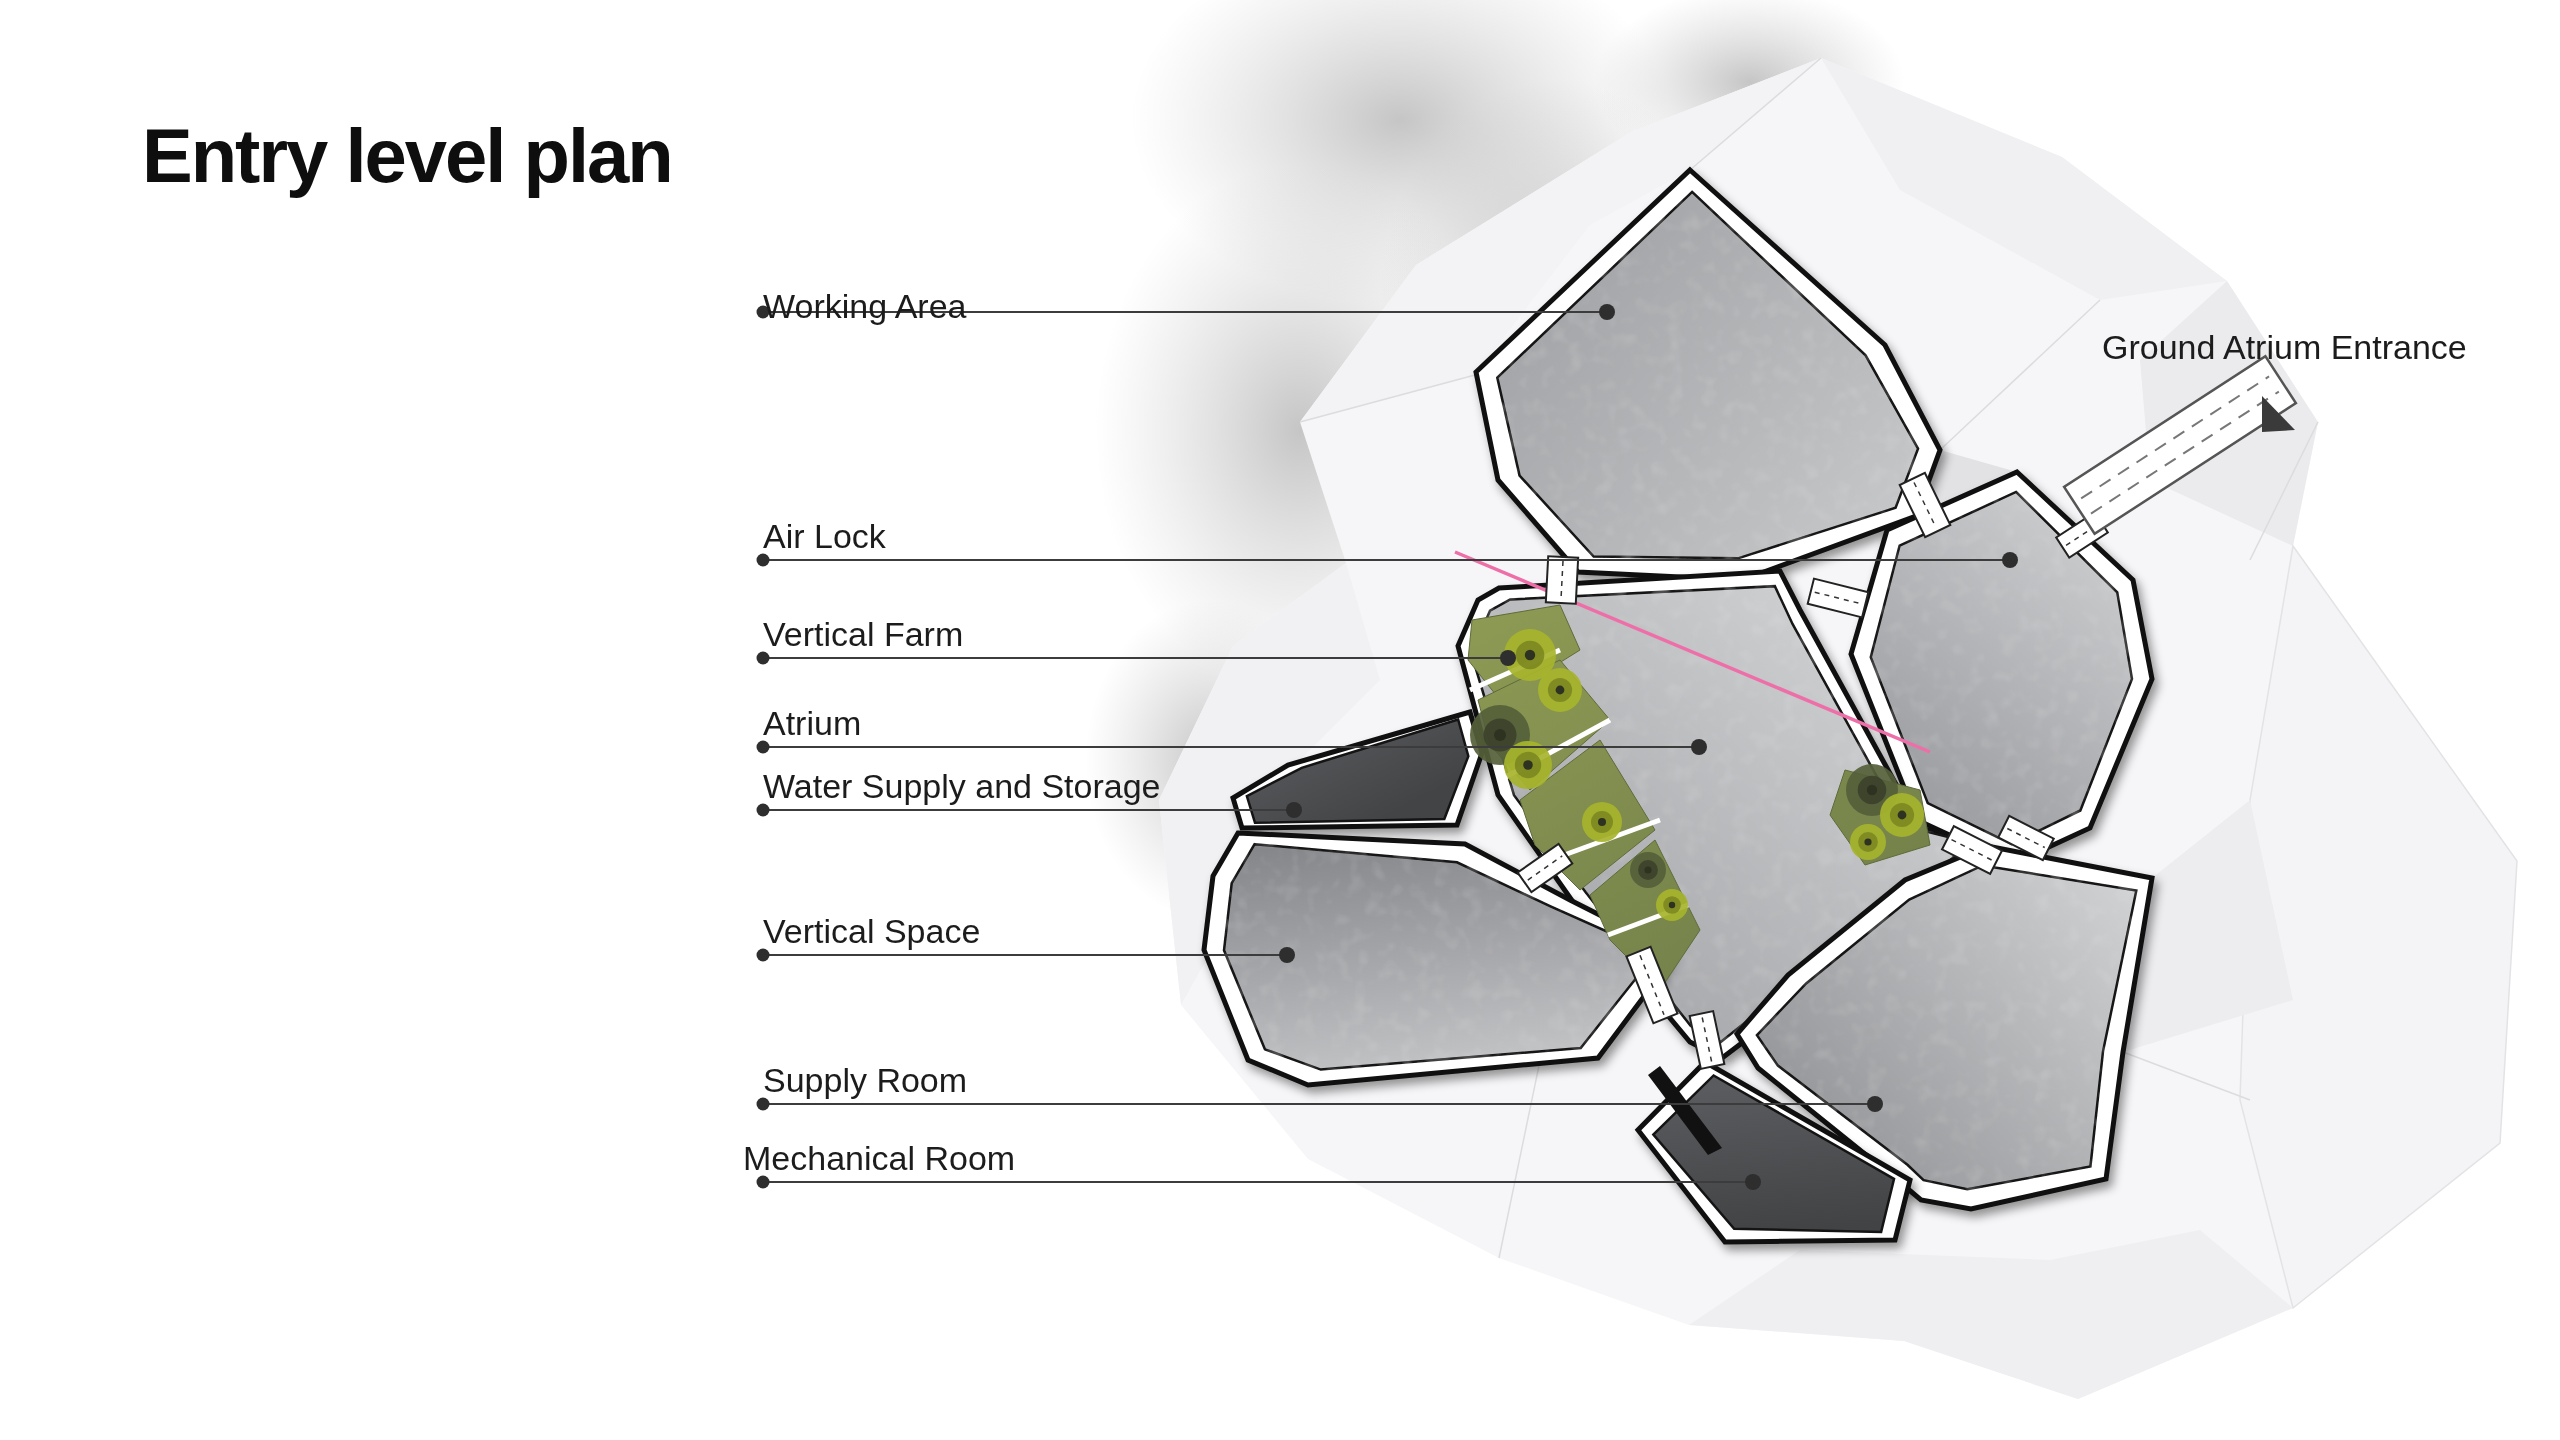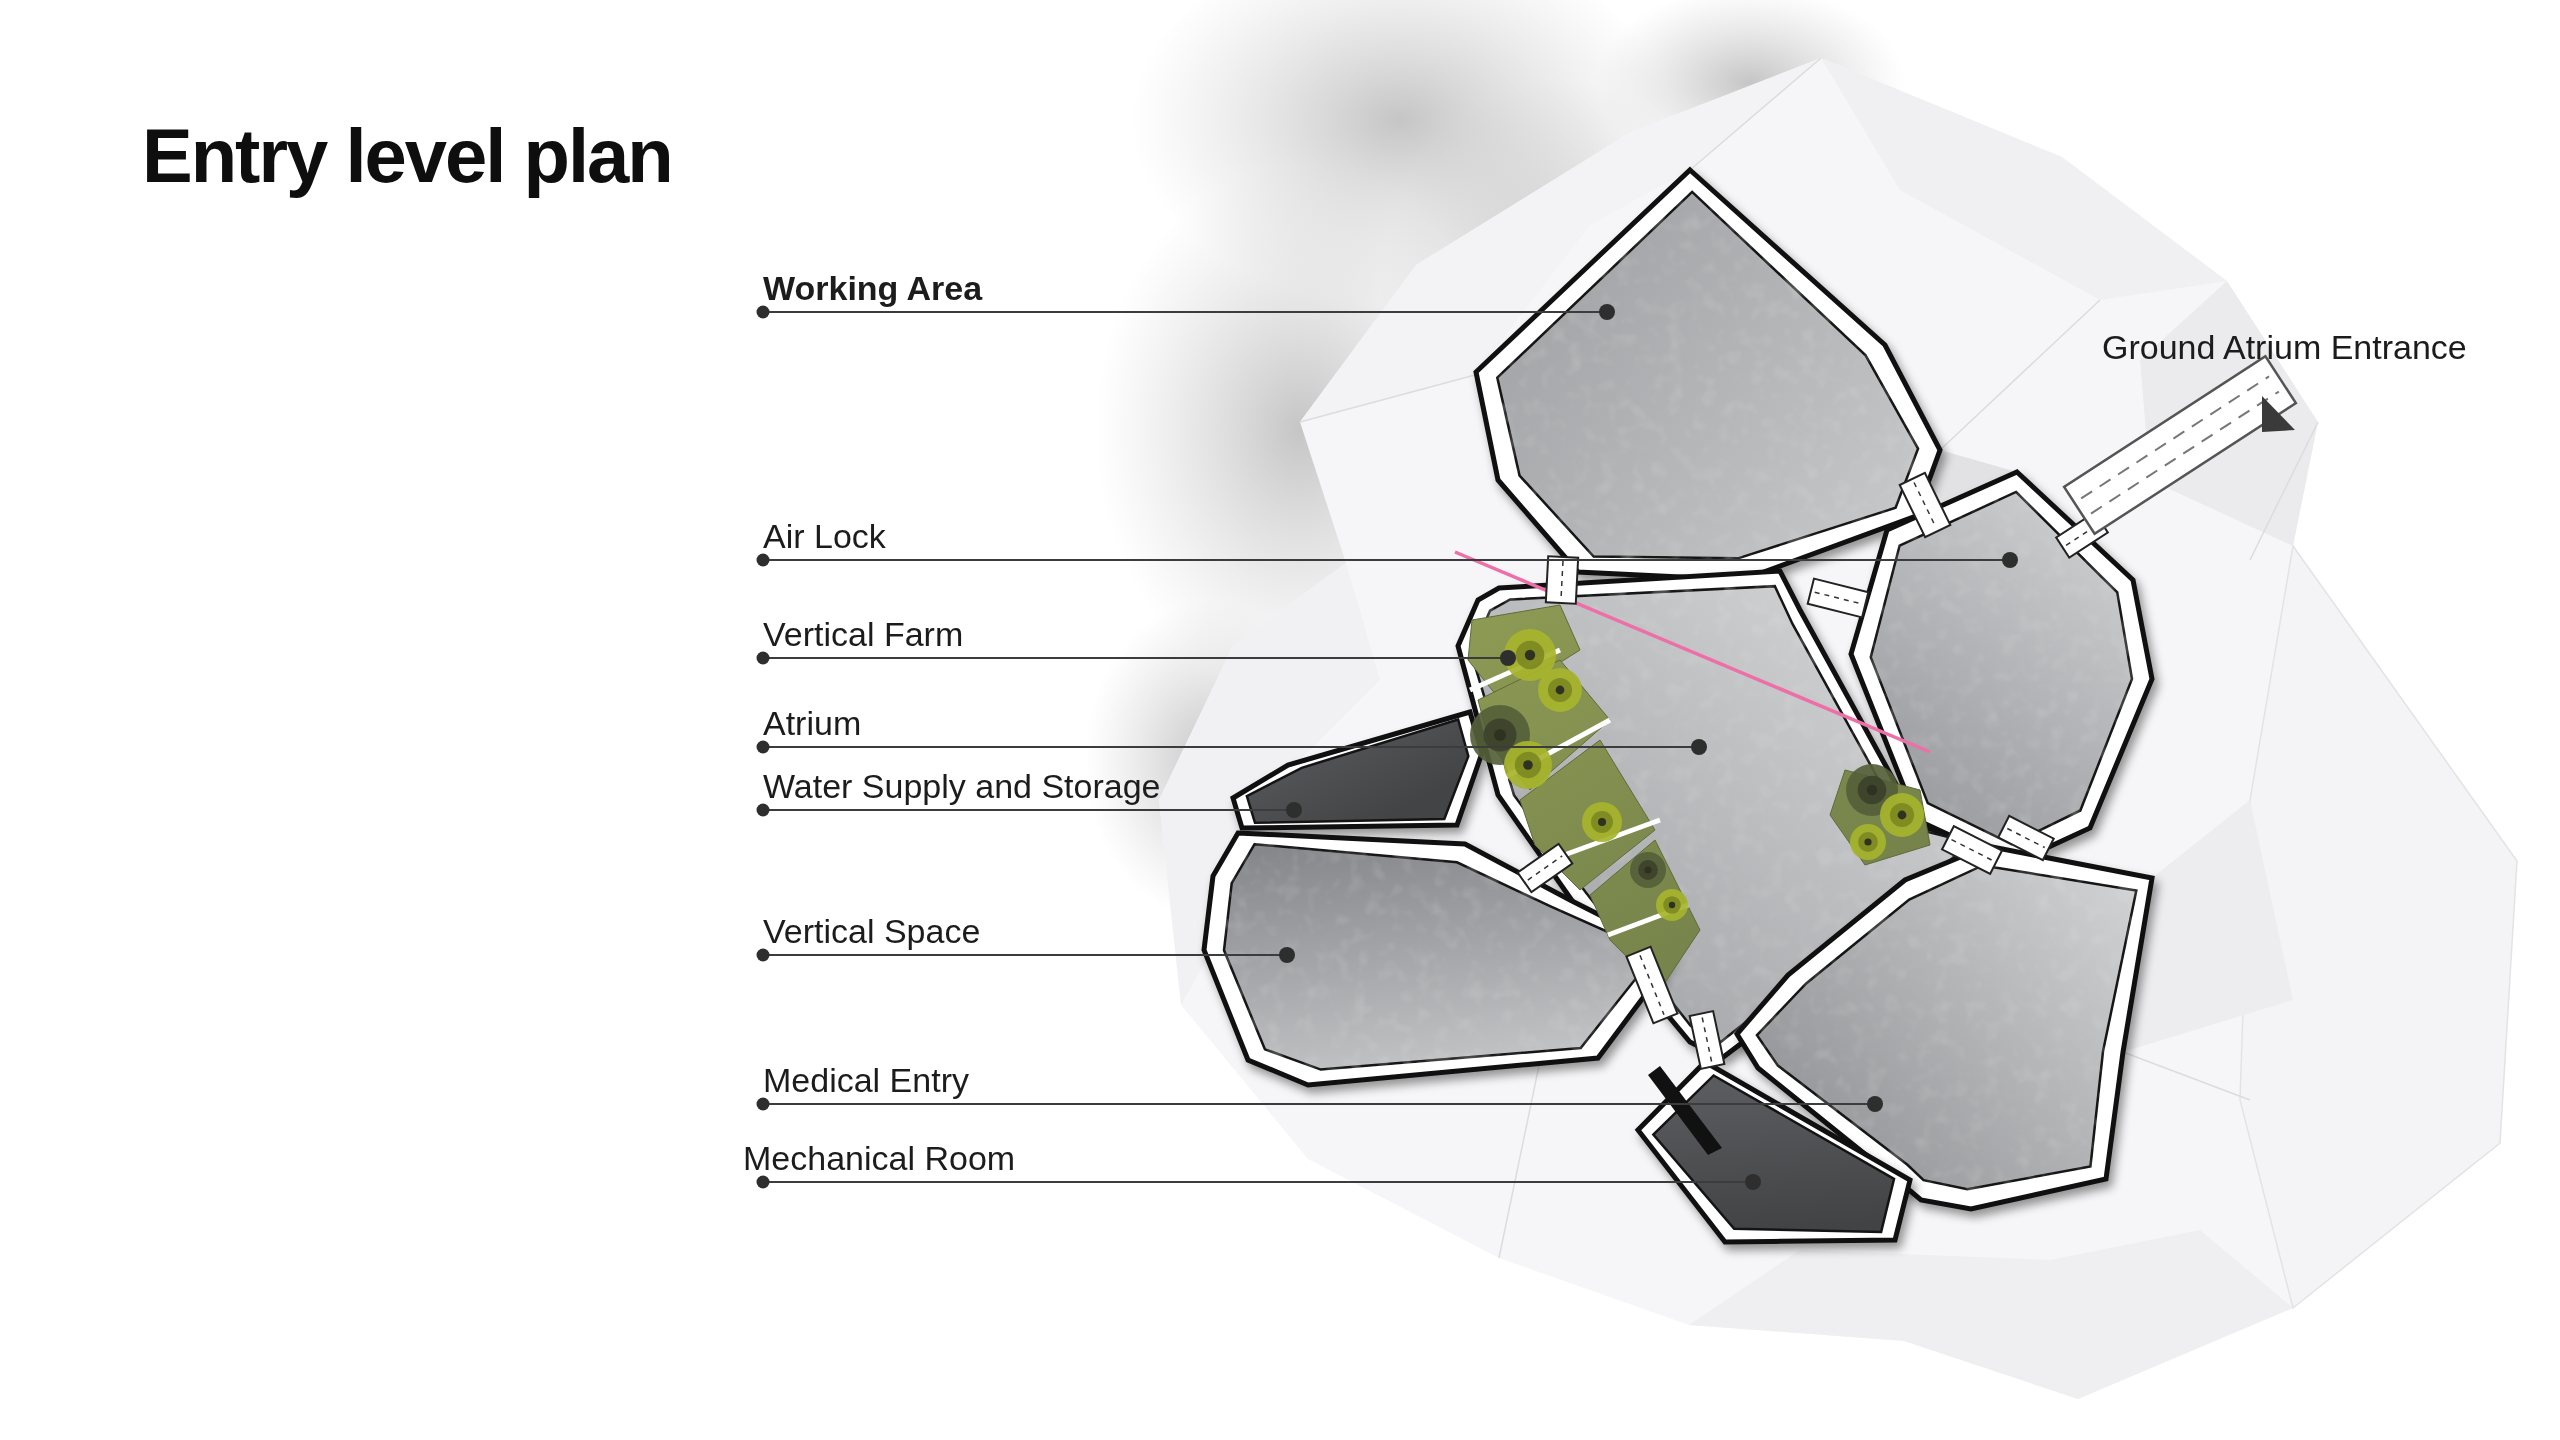--- a/index.html
+++ b/index.html
@@ -252,23 +252,23 @@
         <line x1="763" y1="1104" x2="1875" y2="1104" stroke="#3c3c3c" stroke-width="2"></line>
         <circle cx="763" cy="1104" r="6.5" fill="#2e2e2e"></circle>
         <circle cx="1875" cy="1104" r="8" fill="#2e2e2e"></circle>
         <line x1="763" y1="1182" x2="1753" y2="1182" stroke="#3c3c3c" stroke-width="2"></line>
         <circle cx="763" cy="1182" r="6.5" fill="#2e2e2e"></circle>
         <circle cx="1753" cy="1182" r="8" fill="#2e2e2e"></circle>
       </g>
   </svg>
   <h1 id="page-title">Entry level plan</h1>
   <div id="labels">
-      <div class="lbl" style="left: 763px; top: 268px; font-weight: bold;">Working Area</div>
+      <div class="lbl" style="left: 763px; top: 286px;">Working Area</div>
       <div class="lbl" style="left: 763px; top: 516px; text-align: center;">Air Lock</div>
       <div class="lbl" style="left: 763px; top: 614px;">Vertical Farm</div>
       <div class="lbl" style="left: 763px; top: 703px;">Atrium</div>
       <div class="lbl" style="left: 763px; top: 766px;">Water Supply and Storage</div>
       <div class="lbl" style="left: 763px; top: 911px;">Vertical Space</div>
-      <div class="lbl" style="left: 763px; top: 1060px;">Medical Entry</div>
+      <div class="lbl" style="left: 763px; top: 1060px;">Supply Room</div>
       <div class="lbl" style="left: 743px; top: 1138px;">Mechanical Room</div>
       <div class="lbl" style="left: 2102px; top: 327px;">Ground Atrium Entrance</div>
     </div>
 </div>
 
 </body></html>

